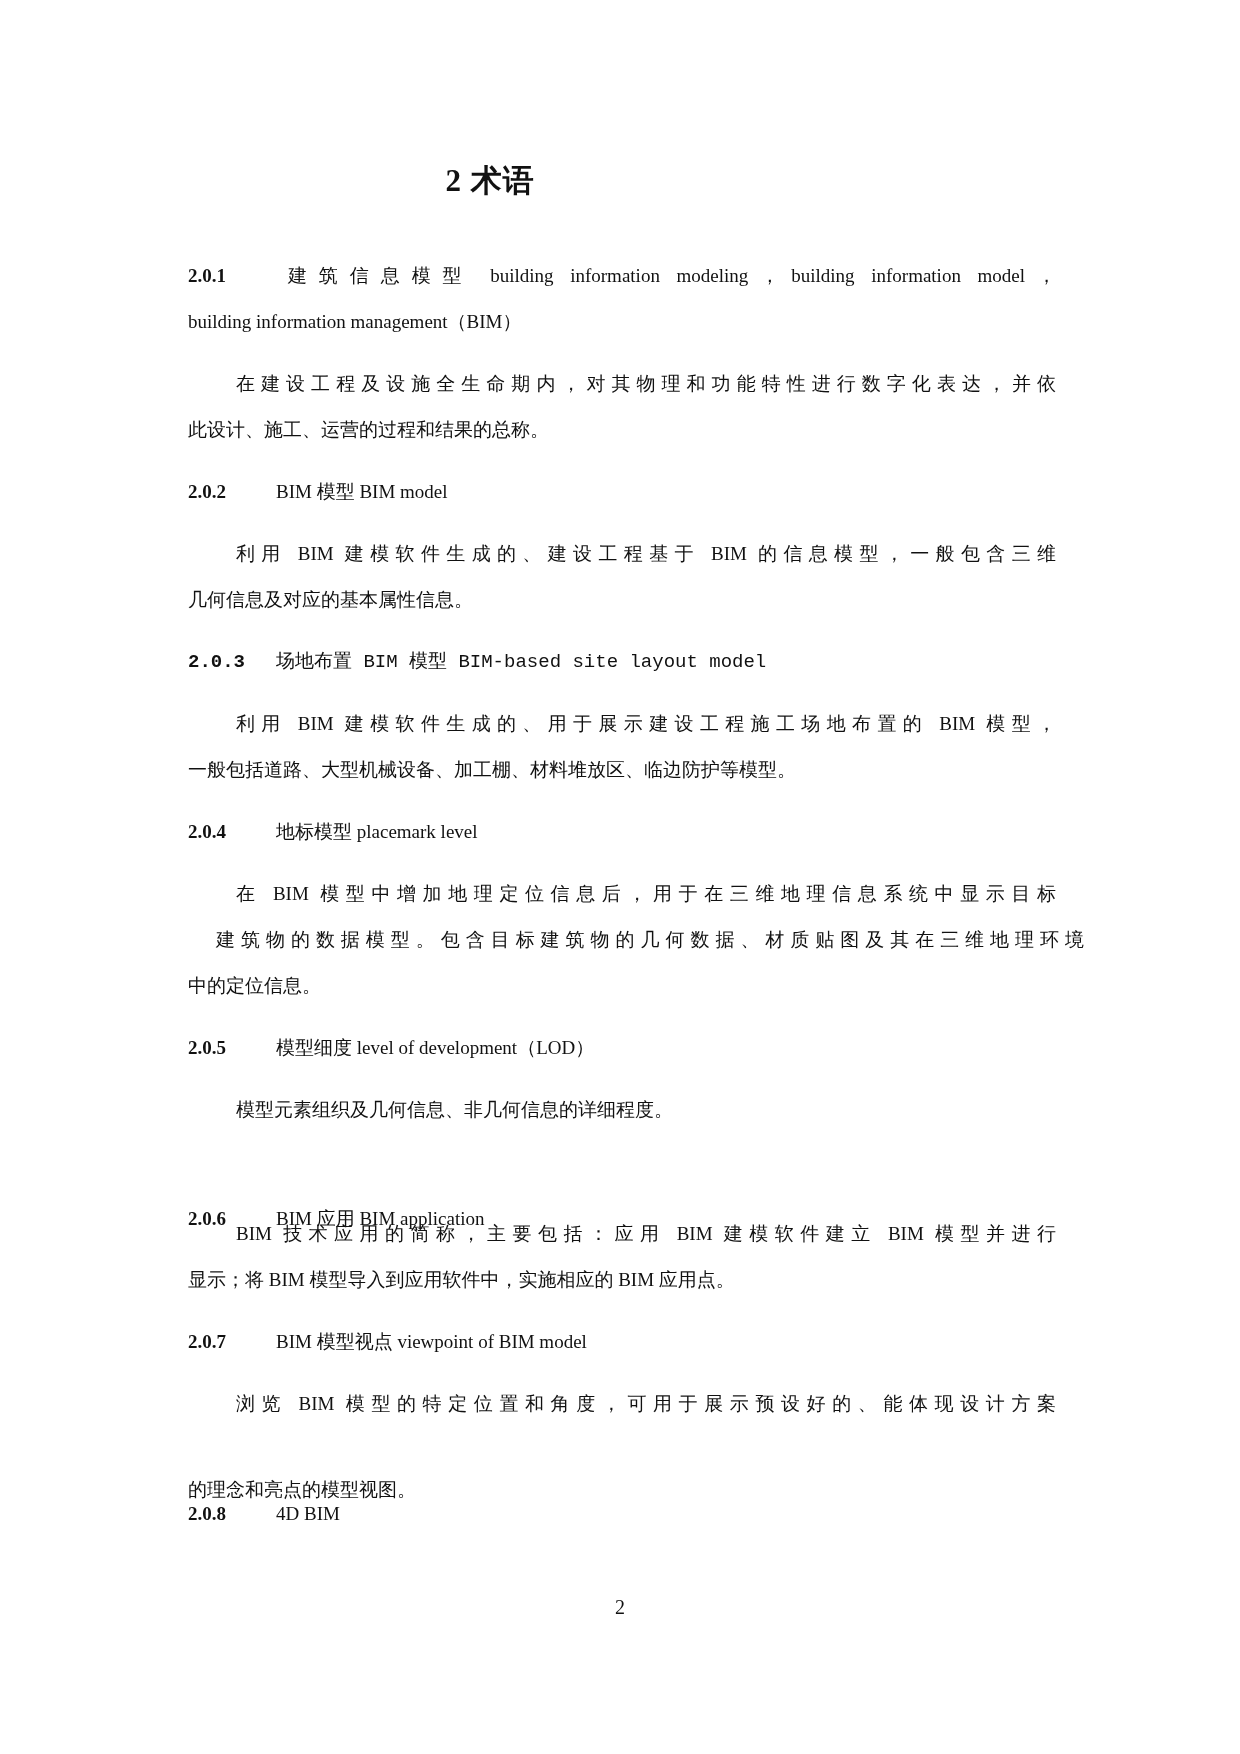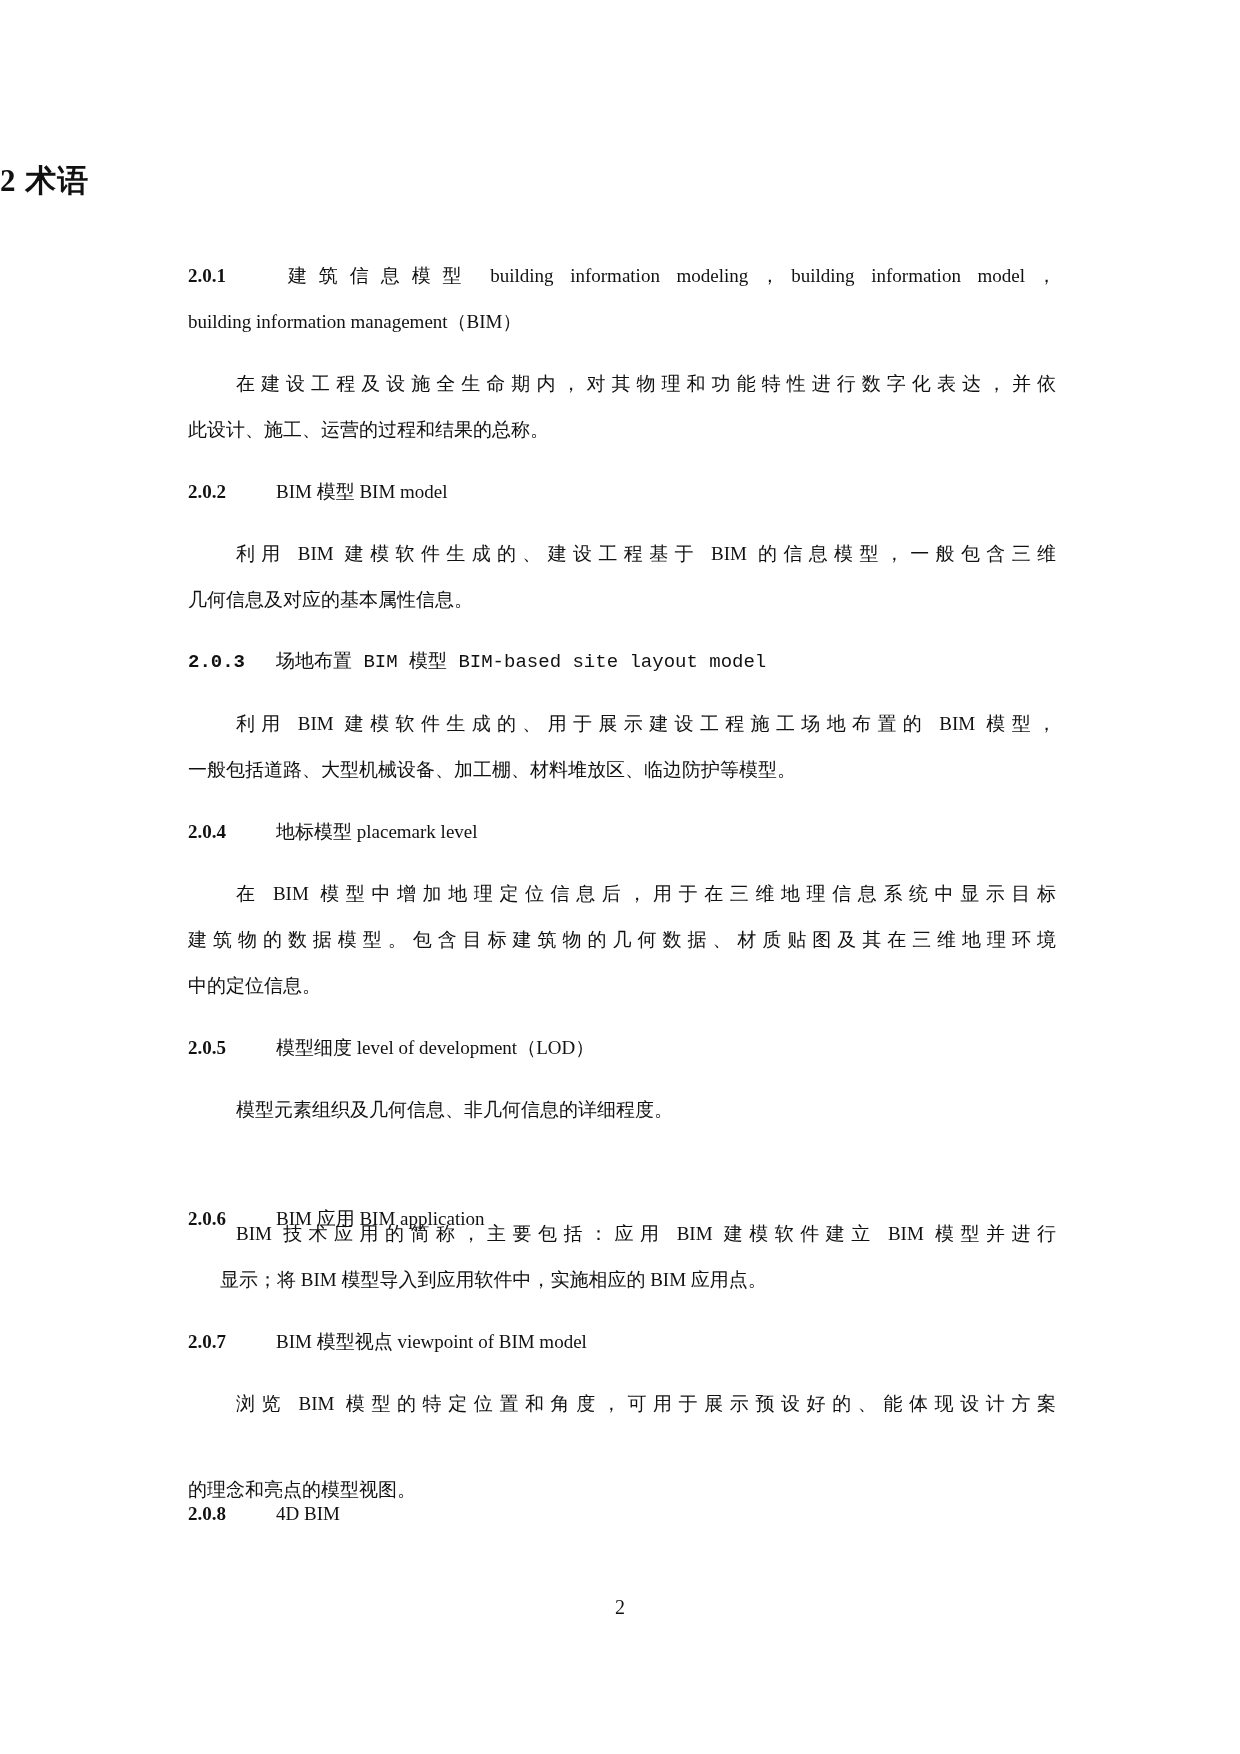--- a/index.html
+++ b/index.html
@@ -3,21 +3,21 @@
 <meta charset="utf-8">
 <style>
   html, body { margin: 0; padding: 0; background: #ffffff; }
   body {
     width: 1240px; height: 1754px; position: relative; overflow: hidden;
     font-family: "Liberation Serif", "DejaVu Serif", serif;
     color: #111111;
   }
   .page-title {
     position: absolute; left: 0; width: 980px; top: 160px;
-    font-size: 31px; font-weight: bold; letter-spacing: 1px;
+    text-align: center; font-size: 31px; font-weight: bold; letter-spacing: 1px;
   }
   .line {
     position: absolute; left: 188px; width: 868px;
     font-size: 19px; line-height: 28px; white-space: nowrap;
   }
   .line.indent { left: 236px; width: 820px; }
   .term-num { font-weight: bold; display: inline-block; width: 88px; }
   .just { text-align: justify; text-align-last: justify; }
   .page-number {
     position: absolute; left: 0; width: 1240px; top: 1596px;
@@ -37,29 +37,29 @@
 <div class="line" style="top:478px;"><span class="term-num">2.0.2</span><span>BIM 模型  BIM model</span></div>
 <div class="line indent just" style="top:540px;">利用 BIM 建模软件生成的、建设工程基于 BIM 的信息模型，一般包含三维</div>
 <div class="line" style="top:586px;">几何信息及对应的基本属性信息。</div>
 
 <div class="line" style="top:648px;font-family:Liberation Mono, monospace;"><span class="term-num">2.0.3</span><span>场地布置 BIM 模型  BIM-based site layout model</span></div>
 <div class="line indent just" style="top:710px;">利用 BIM 建模软件生成的、用于展示建设工程施工场地布置的 BIM 模型，</div>
 <div class="line" style="top:756px;">一般包括道路、大型机械设备、加工棚、材料堆放区、临边防护等模型。</div>
 
 <div class="line" style="top:818px;"><span class="term-num">2.0.4</span><span>地标模型  placemark level</span></div>
 <div class="line indent just" style="top:880px;">在 BIM 模型中增加地理定位信息后，用于在三维地理信息系统中显示目标</div>
-<div class="line just" style="top:926px;">建筑物的数据模型。包含目标建筑物的几何数据、材质贴图及其在三维地理环境</div>
+<div class="line just" style="top:926px;margin-left:28px;">建筑物的数据模型。包含目标建筑物的几何数据、材质贴图及其在三维地理环境</div>
 <div class="line" style="top:972px;">中的定位信息。</div>
 
 <div class="line" style="top:1034px;"><span class="term-num">2.0.5</span><span>模型细度 level of development（LOD）</span></div>
 <div class="line indent" style="top:1096px;">模型元素组织及几何信息、非几何信息的详细程度。</div>
 
 <div class="line" style="top:1205px;"><span class="term-num">2.0.6</span><span>BIM 应用  BIM application</span></div>
 <div class="line indent just" style="top:1220px;">BIM 技术应用的简称，主要包括：应用 BIM 建模软件建立 BIM 模型并进行</div>
-<div class="line" style="top:1266px;margin-left:32px;">显示；将 BIM 模型导入到应用软件中，实施相应的 BIM 应用点。</div>
+<div class="line" style="top:1266px;">显示；将 BIM 模型导入到应用软件中，实施相应的 BIM 应用点。</div>
 
 <div class="line" style="top:1328px;"><span class="term-num">2.0.7</span><span>BIM 模型视点  viewpoint of BIM model</span></div>
 <div class="line indent just" style="top:1390px;">浏览 BIM 模型的特定位置和角度，可用于展示预设好的、能体现设计方案</div>
 <div class="line" style="top:1436px;margin-top:40px;">的理念和亮点的模型视图。</div>
 
 <div class="line" style="top:1500px;"><span class="term-num">2.0.8</span><span>4D BIM</span></div>
 
 <div class="page-number">2</div>
 
 </body></html>

